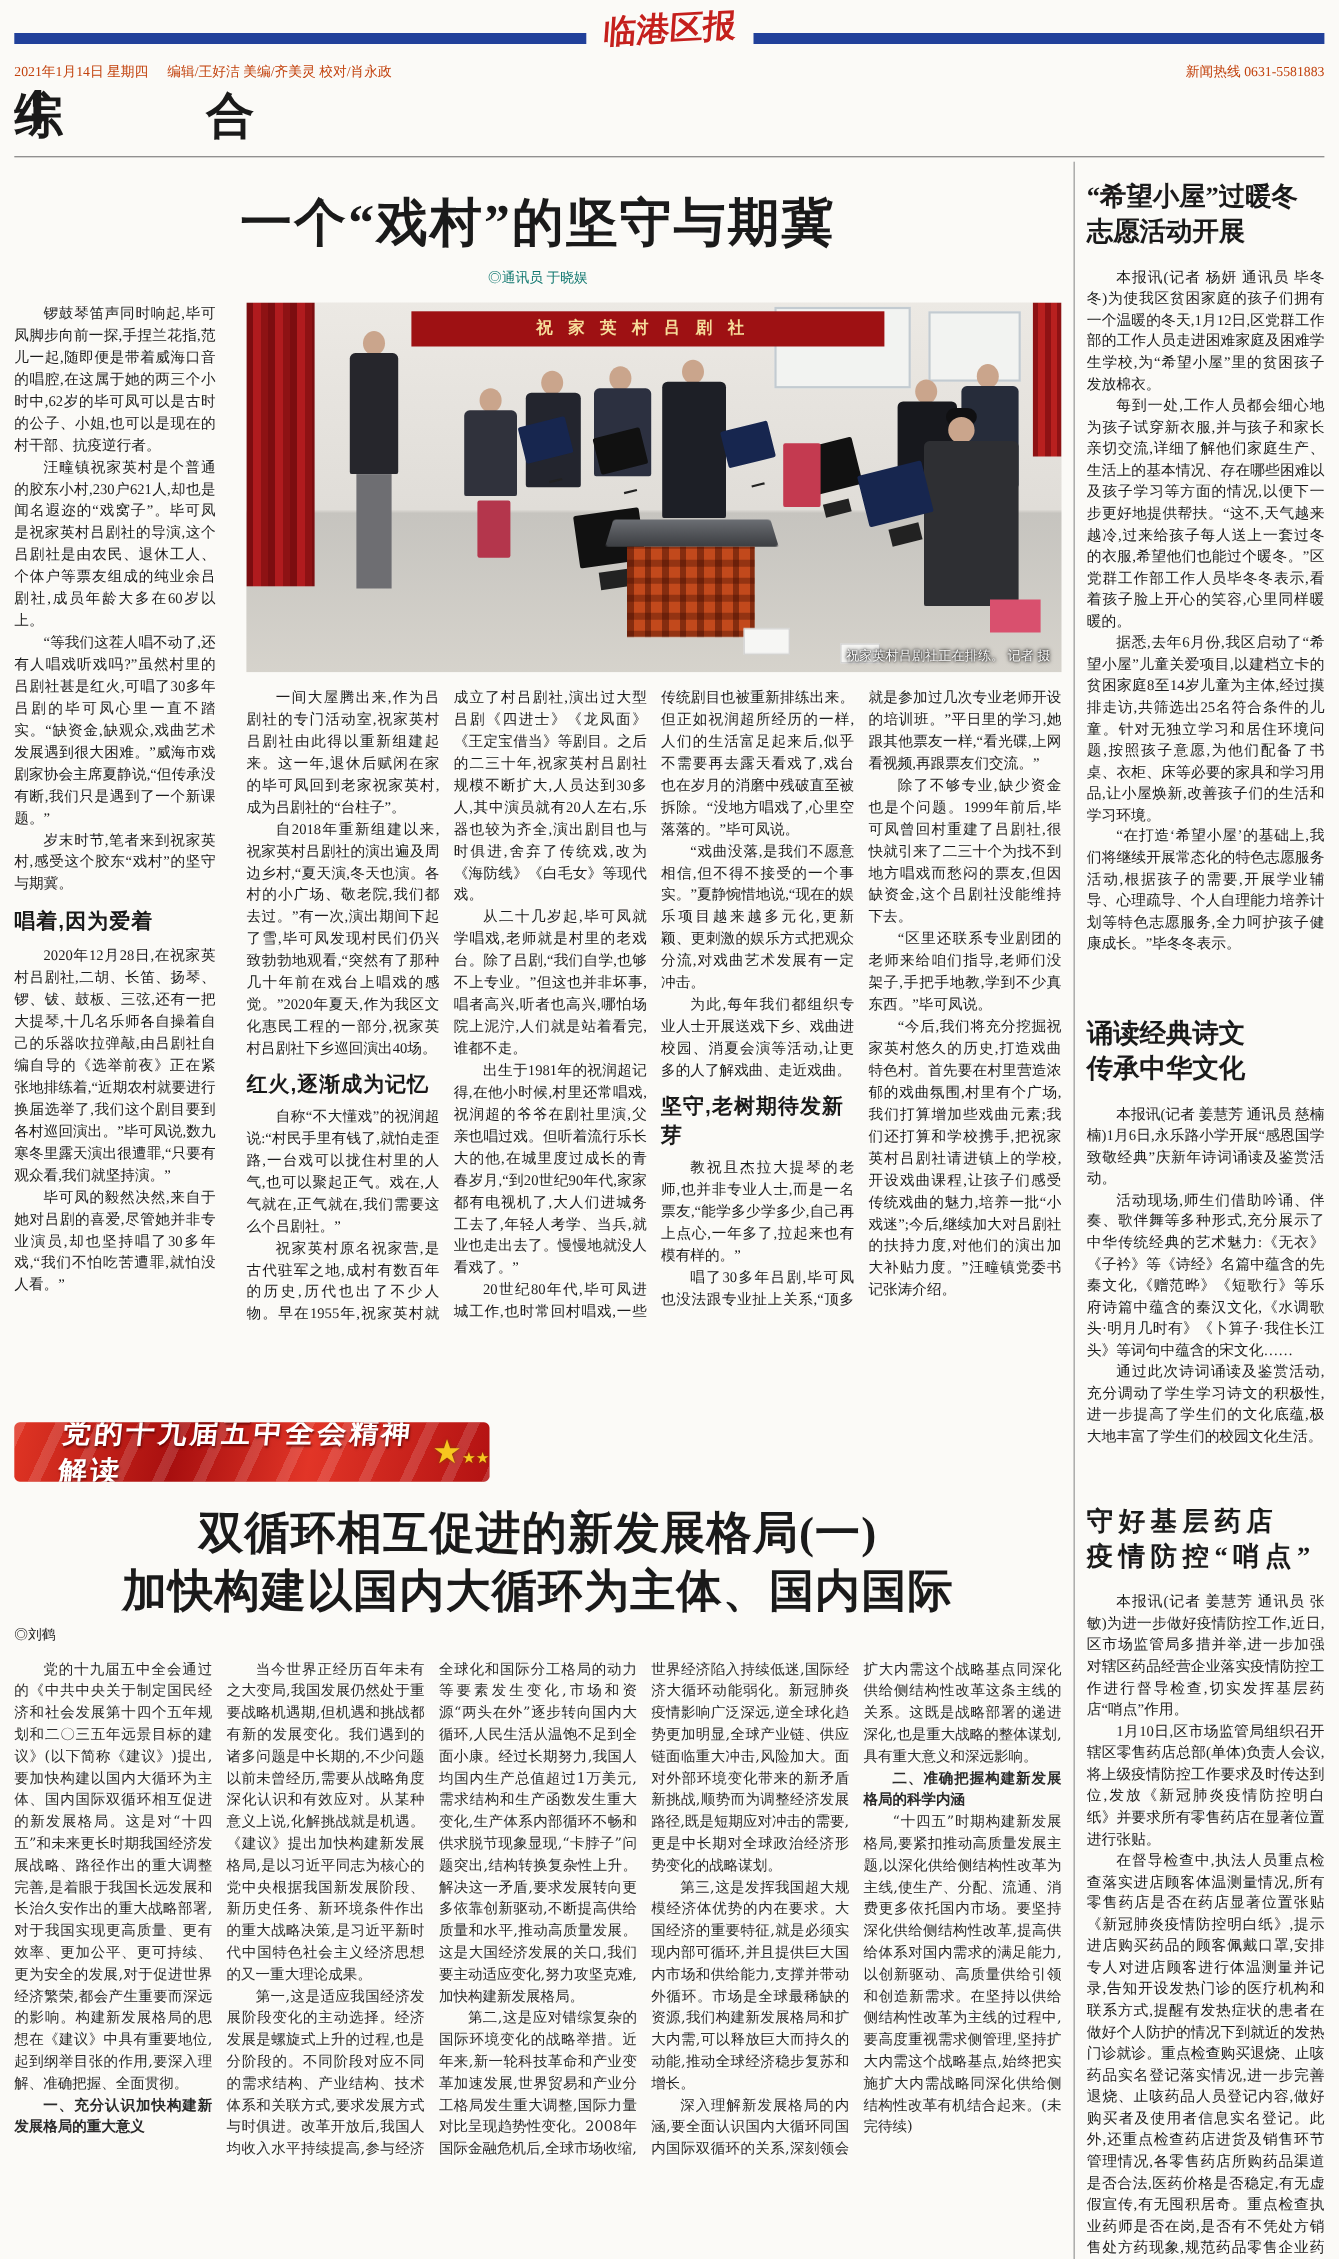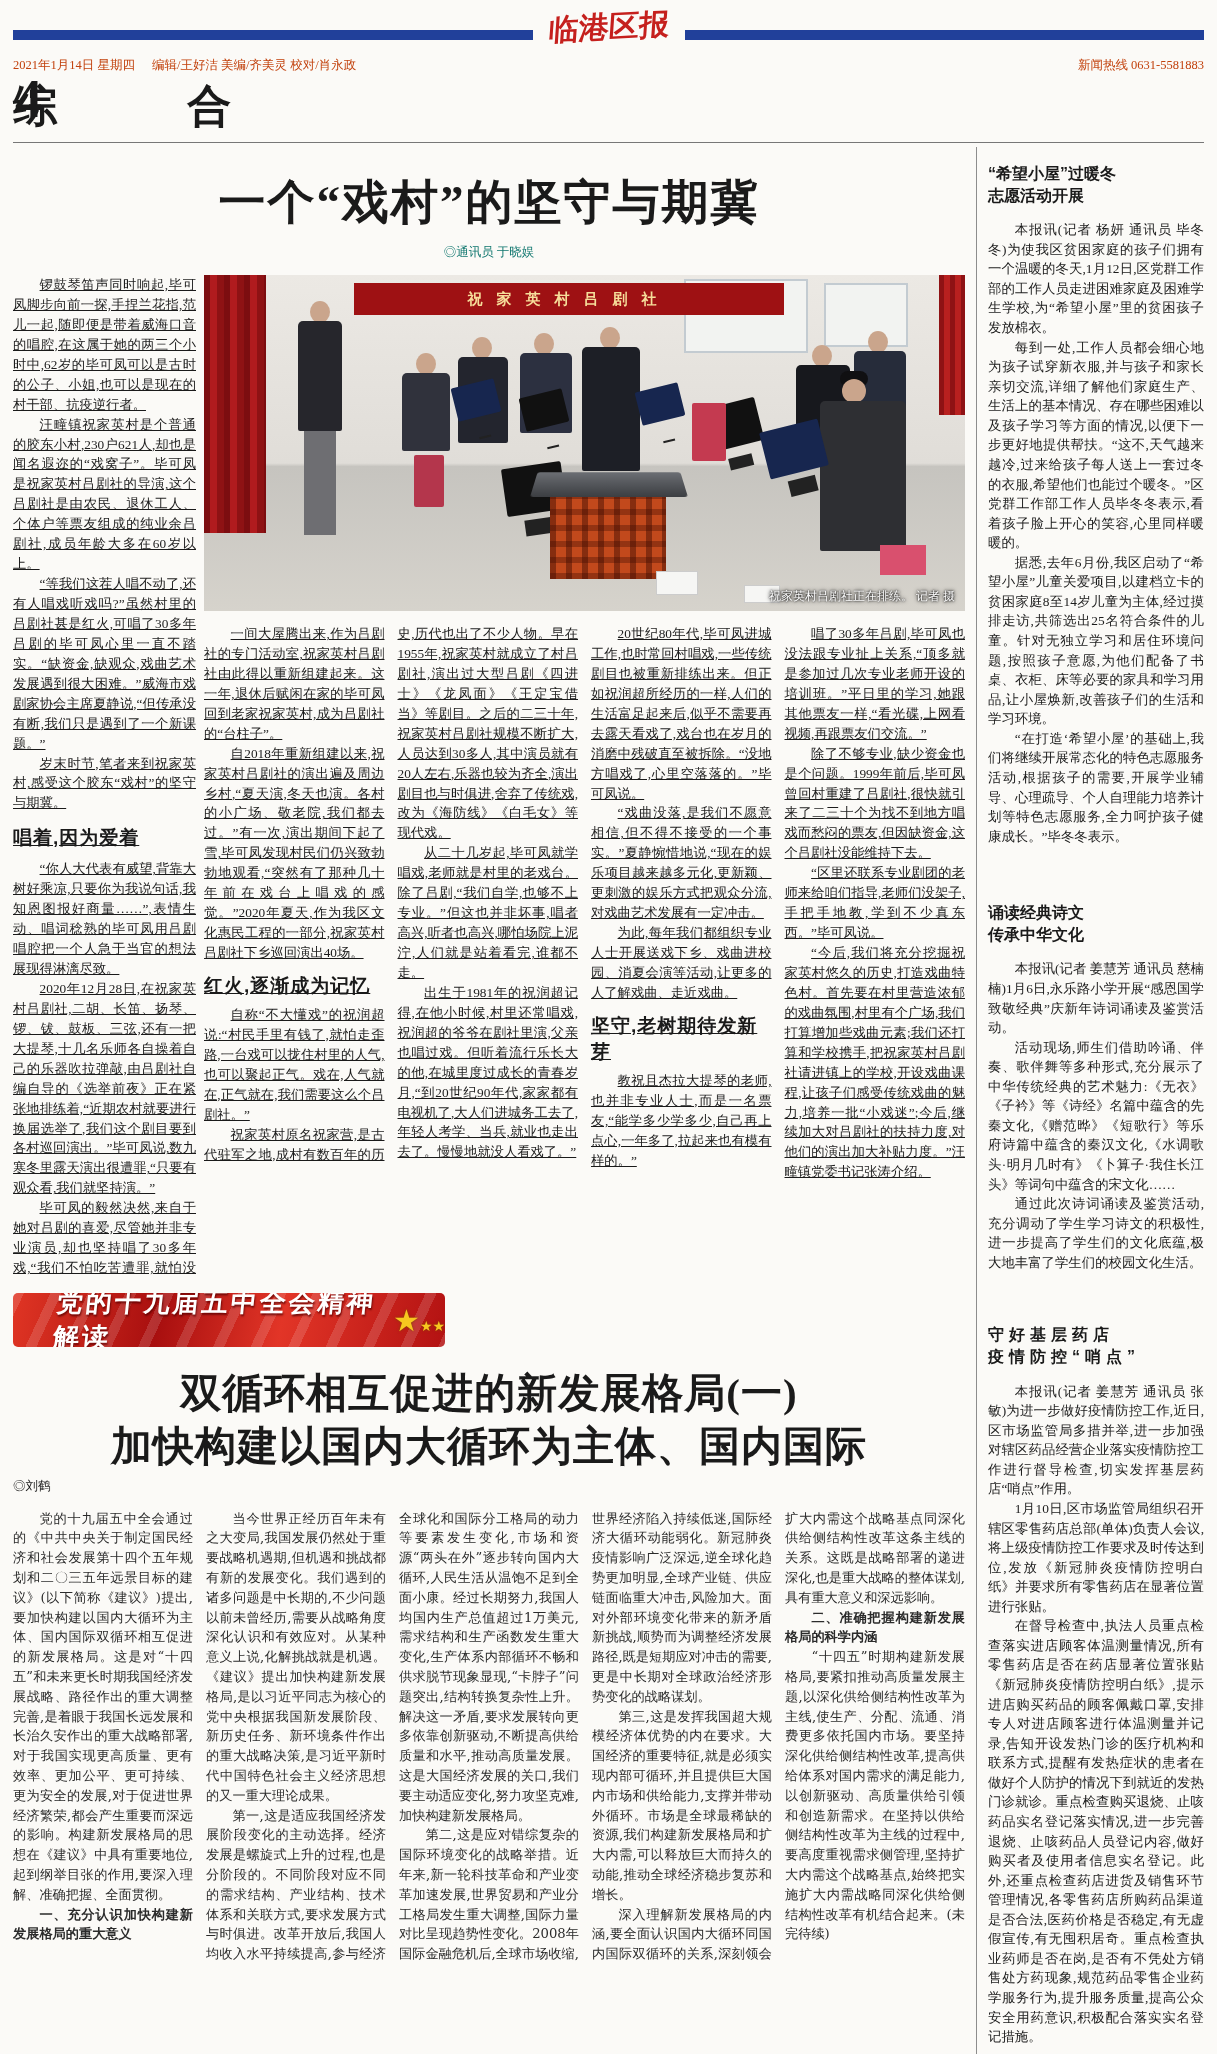--- a/index.html
+++ b/index.html
@@ -24,21 +24,21 @@
 
   
   .content{display:flex;margin-top:4px;}
   .main-col{width:952px;flex:none;padding-right:11px;}
   .side-col{flex:1;border-left:1px solid #8d8d8d;padding-left:11px;min-height:1900px;}
 
   
   .headline1{text-align:center;font-family:"Liberation Serif",serif;font-weight:bold;
              font-size:47px;letter-spacing:2px;margin:24px 0 10px;}
   .byline{text-align:center;font-size:12.5px;margin-bottom:14px;color:#0f766e;}
-  .body-grid{display:flex;gap:8px;text-decoration:underline;}
+  .body-grid{display:flex;gap:28px;}
   .first-col{width:183px;flex:none;height:1000px;overflow:hidden;}
   .right-part{flex:1;min-width:0;}
   p.body{font-size:13.3px;line-height:1.5;text-align:justify;text-indent:2em;margin:0;color:#1c1c1c;}
   h3.subhead{font-family:"Liberation Sans",sans-serif;font-weight:bold;font-size:19px;
              margin:12px 0 8px;letter-spacing:1px;}
   .flow{margin-top:13px;column-count:4;column-gap:13px;height:648px;overflow:hidden;}
   .flow h3.subhead{margin:10px 0 6px;}
 
   
   .photo{height:336px;position:relative;overflow:hidden;
@@ -84,21 +84,21 @@
   .headline2{text-align:center;font-family:"Liberation Serif",serif;font-weight:bold;
              font-size:41px;line-height:1.3;margin:20px 0 4px;letter-spacing:1px;}
   .byline2{text-align:left;font-size:12.5px;margin:0 0 14px;}
   .flow2{column-count:5;column-gap:13px;height:566px;overflow:hidden;
          font-family:"DejaVu Serif",serif;color:#2b2b2b;}
   .flow2 p{font-size:13.2px;line-height:1.5;text-align:justify;text-indent:2em;margin:0;}
   .flow2 p.bold{font-weight:bold;}
 
   
   .side-article{margin-bottom:30px;}
-  .side-title{font-family:Liberation Sans, sans-serif;font-weight:bold;font-size:16px;
+  .side-title{font-family:Liberation Serif, serif;font-weight:bold;font-size:24px;
               line-height:1.35;margin:16px 0 14px;}
   .side-title.spread{letter-spacing:5px;}
   .side-article p{font-size:13.4px;line-height:1.46;text-align:justify;text-indent:2em;margin:0;color:#1c1c1c;}
   .side-article.a1{margin-top:12px;}
   .side-article.a2{margin-top:56px;}
   .side-article.a3{margin-top:52px;}
 </style>
 </head>
 <body>
 
@@ -131,21 +131,20 @@
       <h1 class="headline1">一个“戏村”的坚守与期冀</h1>
       <div class="byline">◎通讯员 于晓娱</div>
 
       <div class="body-grid">
         <div class="first-col">
           <p class="body">锣鼓琴笛声同时响起,毕可凤脚步向前一探,手捏兰花指,范儿一起,随即便是带着威海口音的唱腔,在这属于她的两三个小时中,62岁的毕可凤可以是古时的公子、小姐,也可以是现在的村干部、抗疫逆行者。</p>
           <p class="body">汪疃镇祝家英村是个普通的胶东小村,230户621人,却也是闻名遐迩的“戏窝子”。毕可凤是祝家英村吕剧社的导演,这个吕剧社是由农民、退休工人、个体户等票友组成的纯业余吕剧社,成员年龄大多在60岁以上。</p>
           <p class="body">“等我们这茬人唱不动了,还有人唱戏听戏吗?”虽然村里的吕剧社甚是红火,可唱了30多年吕剧的毕可凤心里一直不踏实。“缺资金,缺观众,戏曲艺术发展遇到很大困难。”威海市戏剧家协会主席夏静说,“但传承没有断,我们只是遇到了一个新课题。”</p>
           <p class="body">岁末时节,笔者来到祝家英村,感受这个胶东“戏村”的坚守与期冀。</p>
           <h3 class="subhead">唱着,因为爱着</h3>
-          <p class="body">“你人大代表有威望,背靠大树好乘凉,只要你为我说句话,我知恩图报好商量……”,表情生动、唱词稔熟的毕可凤用吕剧唱腔把一个人急于当官的想法展现得淋漓尽致。</p>
           <p class="body">2020年12月28日,在祝家英村吕剧社,二胡、长笛、扬琴、锣、钹、鼓板、三弦,还有一把大提琴,十几名乐师各自操着自己的乐器吹拉弹敲,由吕剧社自编自导的《选举前夜》正在紧张地排练着,“近期农村就要进行换届选举了,我们这个剧目要到各村巡回演出。”毕可凤说,数九寒冬里露天演出很遭罪,“只要有观众看,我们就坚持演。”</p>
           <p class="body">毕可凤的毅然决然,来自于她对吕剧的喜爱,尽管她并非专业演员,却也坚持唱了30多年戏,“我们不怕吃苦遭罪,就怕没人看。”</p>
 
         </div>
 
         <div class="right-part">
 
           <div class="photo">
             <div class="ph ph-window" style="left:480px;top:4px;width:120px;height:70px;"></div>
             <div class="ph ph-window" style="left:620px;top:8px;width:80px;height:60px;"></div>

